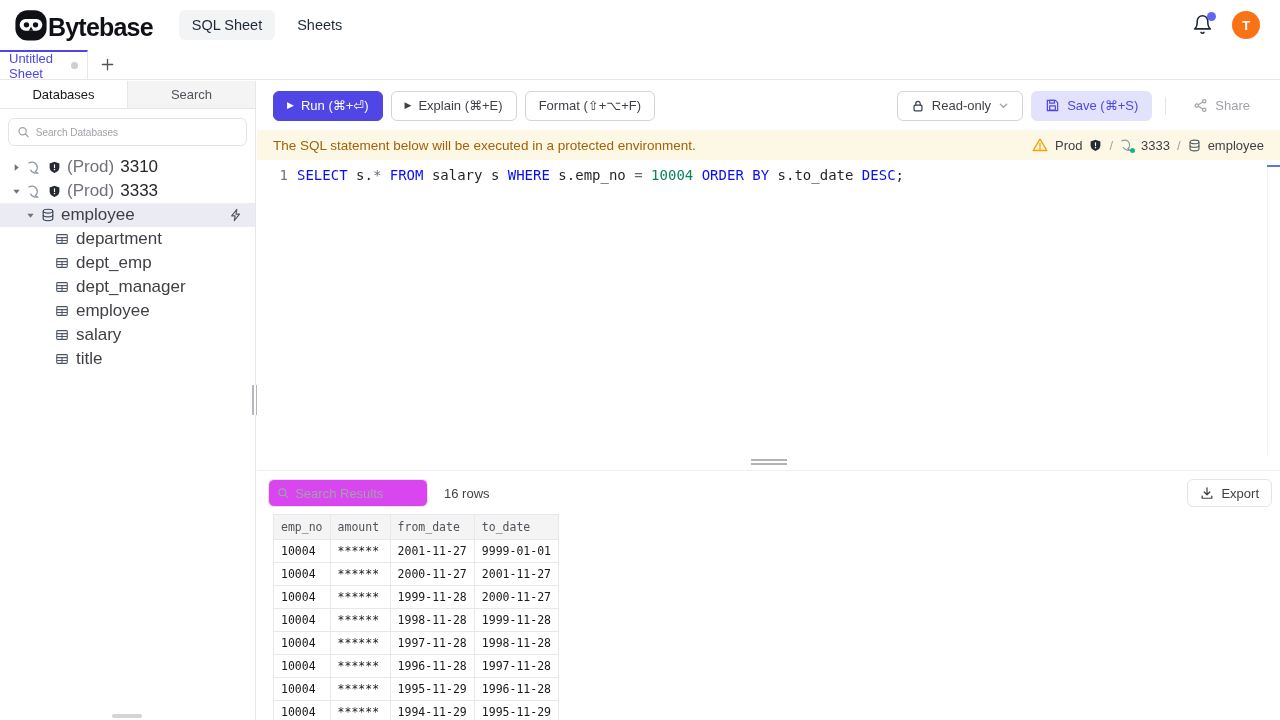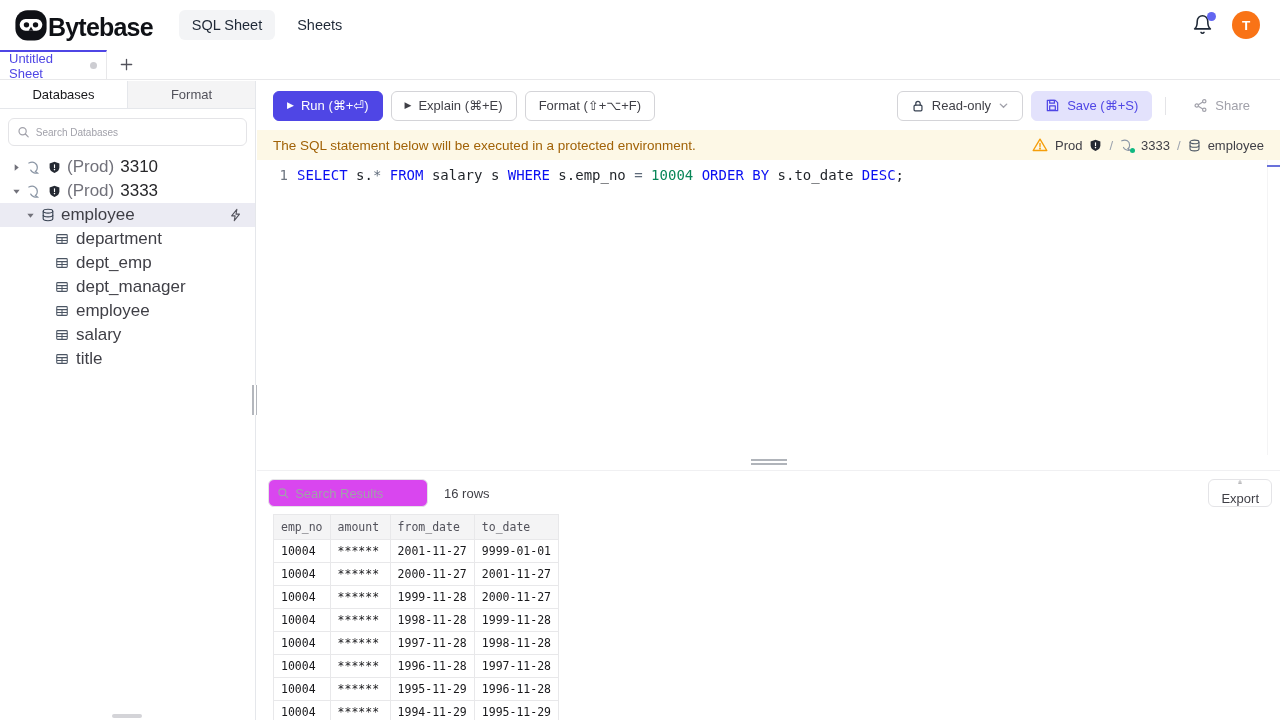--- a/index.html
+++ b/index.html
@@ -14,21 +14,21 @@
   .topnav { display:flex; align-items:center; gap:22px; margin-left:26px; }
   .nav-item { border:none; background:none; font-family:inherit; font-size:14.5px; color:#1f2937; font-weight:500; cursor:pointer; }
   .nav-item.active { background:#f3f4f6; padding:7px 13px; border-radius:6px; }
   .topbar-right { margin-left:auto; display:flex; align-items:center; gap:18px; padding-right:6px; }
   .bell-wrap { position:relative; width:22px; height:22px; cursor:pointer; }
   .bell-dot { position:absolute; top:-2px; right:-2px; width:9px; height:9px; border-radius:50%; background:#6366f1; }
   .avatar { width:28px; height:28px; border-radius:50%; background:#f97316; color:#fff; font-size:13.5px; font-weight:700; display:flex; align-items:center; justify-content:center; cursor:pointer; }
 
   
   .tabbar { position:absolute; top:50px; left:0; right:0; height:30px; display:flex; align-items:stretch; border-bottom:1px solid #e8e8ea; background:#fff; }
-  .sheet-tab { width:107px; border-top:2px solid #4f46e5; border-right:1px solid #e8e8ea; display:flex; align-items:center; gap:8px; padding:0 9px; font-size:13px; color:#4f46e5; cursor:pointer; background:#fff; }
+  .sheet-tab { width:88px; border-top:2px solid #4f46e5; border-right:1px solid #e8e8ea; display:flex; align-items:center; gap:8px; padding:0 9px; font-size:13px; color:#4f46e5; cursor:pointer; background:#fff; }
   .tab-dot { width:7px; height:7px; border-radius:50%; background:#cdcdd2; flex:none; }
   .tab-add { width:38px; border:none; background:none; display:flex; align-items:center; justify-content:center; cursor:pointer; }
 
   
   .sidebar { position:absolute; top:81px; left:0; width:256px; bottom:0; border-right:1px solid #e5e7eb; background:#fff; }
   .side-tabs { display:flex; height:28px; background:#f4f4f5; border-bottom:1px solid #e5e7eb; }
   .side-tab { flex:1; display:flex; align-items:center; justify-content:center; font-size:13px; color:#52525b; cursor:pointer; }
   .side-tab.active { background:#fff; border-right:1px solid #e5e7eb; color:#18181b; font-weight:500; }
   .side-search { margin:9px 8px; height:28px; border:1px solid #e4e4e7; border-radius:6px; display:flex; align-items:center; gap:6px; padding:0 8px; background:#fff; }
   .side-search input { border:none; outline:none; font-family:inherit; font-size:10px; width:100%; color:#27272a; background:transparent; }
@@ -74,21 +74,21 @@
 
   .split { height:15px; min-height:15px; position:relative; background:#fff; cursor:row-resize; }
   .h-handle { position:absolute; left:50%; top:4px; transform:translateX(-50%); width:36px; height:6px; border-top:2px solid #b0b4ba; border-bottom:2px solid #b0b4ba; }
 
   .results { height:250px; min-height:250px; border-top:1px solid #f0f0f2; background:#fff; overflow:hidden; }
   .results-bar { display:flex; align-items:center; margin:8px 8px 0 11px; gap:16px; }
   .result-search { width:160px; height:28px; border:1px solid #e4e4e7; border-radius:6px; display:flex; align-items:center; gap:6px; padding:0 8px; background:#d946ef; }
   .result-search input { border:none; outline:none; font-family:inherit; font-size:13px; width:100%; color:#27272a; background:transparent; }
   .result-search input::placeholder { color:#a1a1aa; }
   .row-count { font-size:13px; color:#3f3f46; }
-  .btn-export { margin-left:auto; height:28px; border:1px solid #e4e4e7; border-radius:6px; background:#fff; padding:0 12px; font-size:13px; color:#3f3f46; display:inline-flex; align-items:center; gap:7px; cursor:pointer; font-family:inherit;flex-direction:column; }
+  .btn-export { margin-left:auto; height:28px; border:1px solid #e4e4e7; border-radius:6px; background:#fff; padding:0 12px; font-size:13px; color:#3f3f46; display:inline-flex; align-items:center; gap:7px; cursor:pointer; font-family:inherit; }
 
   .grid { margin:7px 0 0 16px; border-collapse:collapse; font-family:"DejaVu Sans Mono",monospace; font-size:11.5px; table-layout:fixed; }
   .grid th, .grid td { border:1px solid #e8e8ea; padding:0 7px; white-space:nowrap; overflow:hidden; text-align:left; }
   .grid th { background:#f4f4f5; color:#52525b; font-weight:400; height:25px; }
   .grid td { color:#18181b; height:23px; }
   .c0{width:50px;} .c1{width:60px;} .c2{width:84px;} .c3{width:78px;}
 </style>
 </head>
 <body>
 
@@ -129,21 +129,21 @@
     <button class="tab-add">
       <svg width="15" height="15" viewBox="0 0 16 16" fill="none" stroke="#52525b" stroke-width="1.4" stroke-linecap="round">
         <path d="M8 2.5v11M2.5 8h11"></path>
       </svg>
     </button>
   </div>
 
   <aside class="sidebar">
     <div class="side-tabs">
       <div class="side-tab active">Databases</div>
-      <div class="side-tab">Format</div>
+      <div class="side-tab">Search</div>
     </div>
     <div class="side-search">
       <svg width="14" height="14" viewBox="0 0 16 16" fill="none" stroke="#a1a1aa" stroke-width="1.5" stroke-linecap="round">
         <circle cx="7" cy="7" r="4.5"></circle>
           <path d="M10.5 10.5 L14 14"></path>
       </svg>
       <input type="text" placeholder="Search Databases" style="">
     </div>
     <div class="tree">
 

